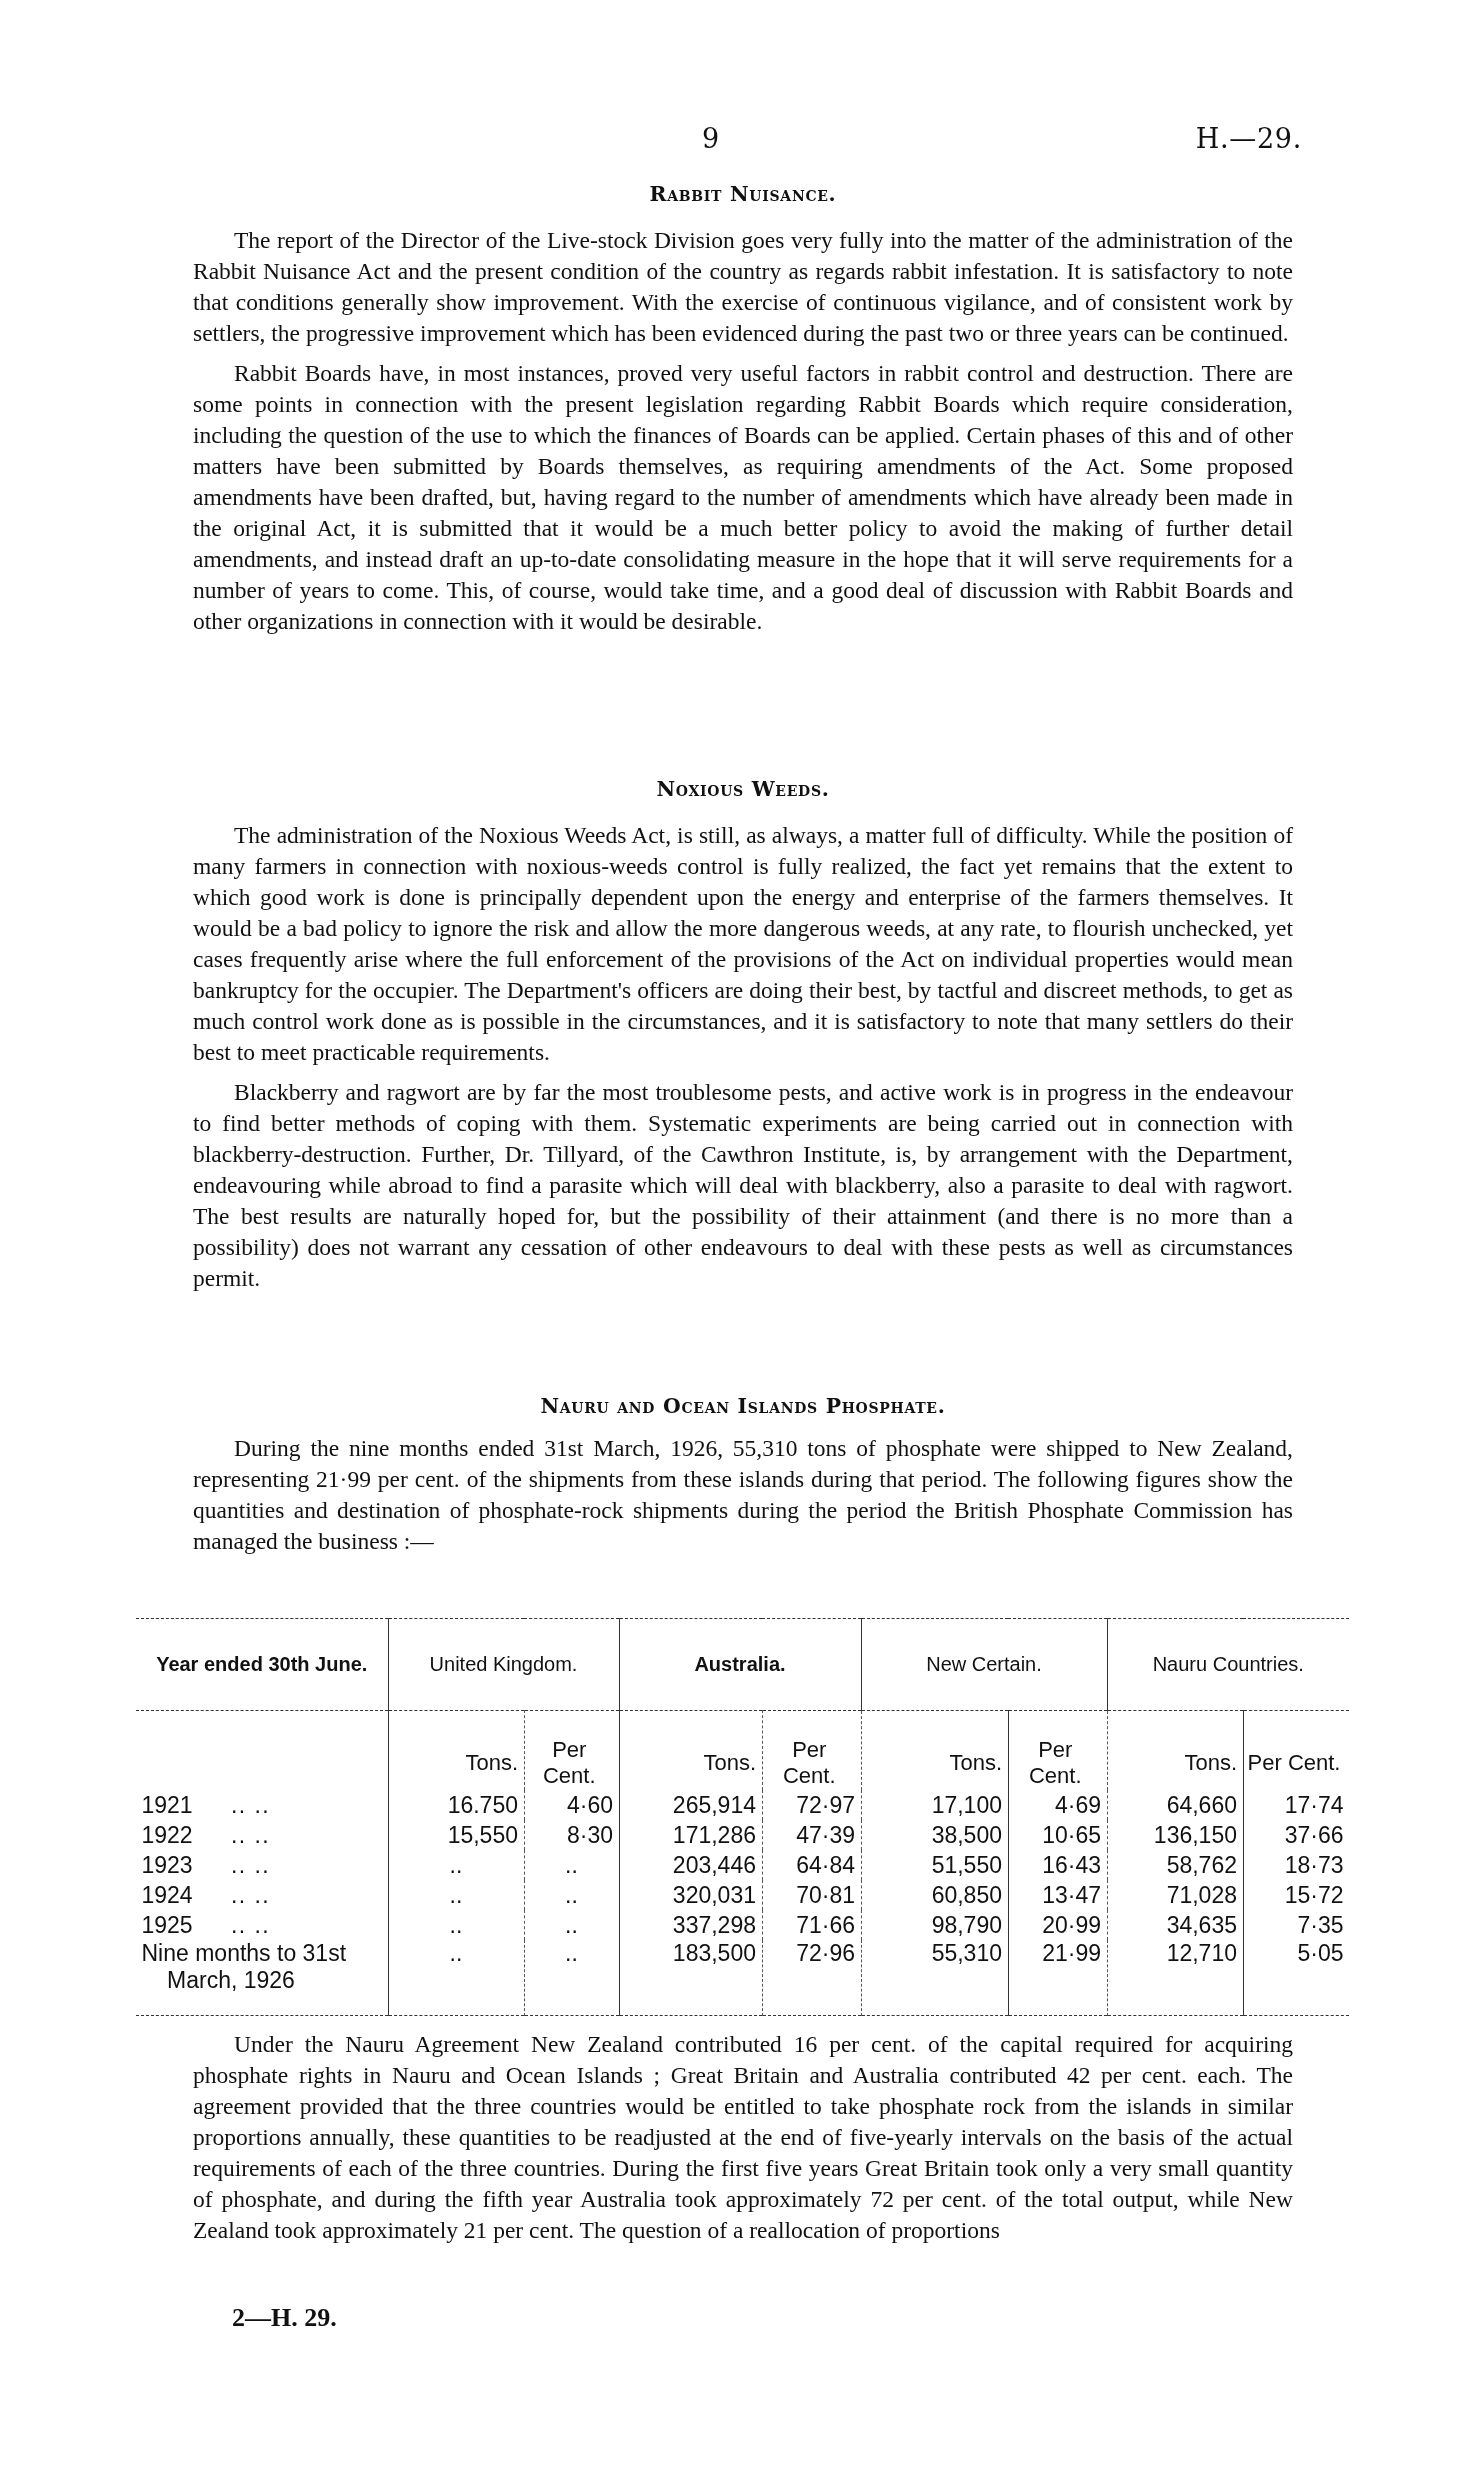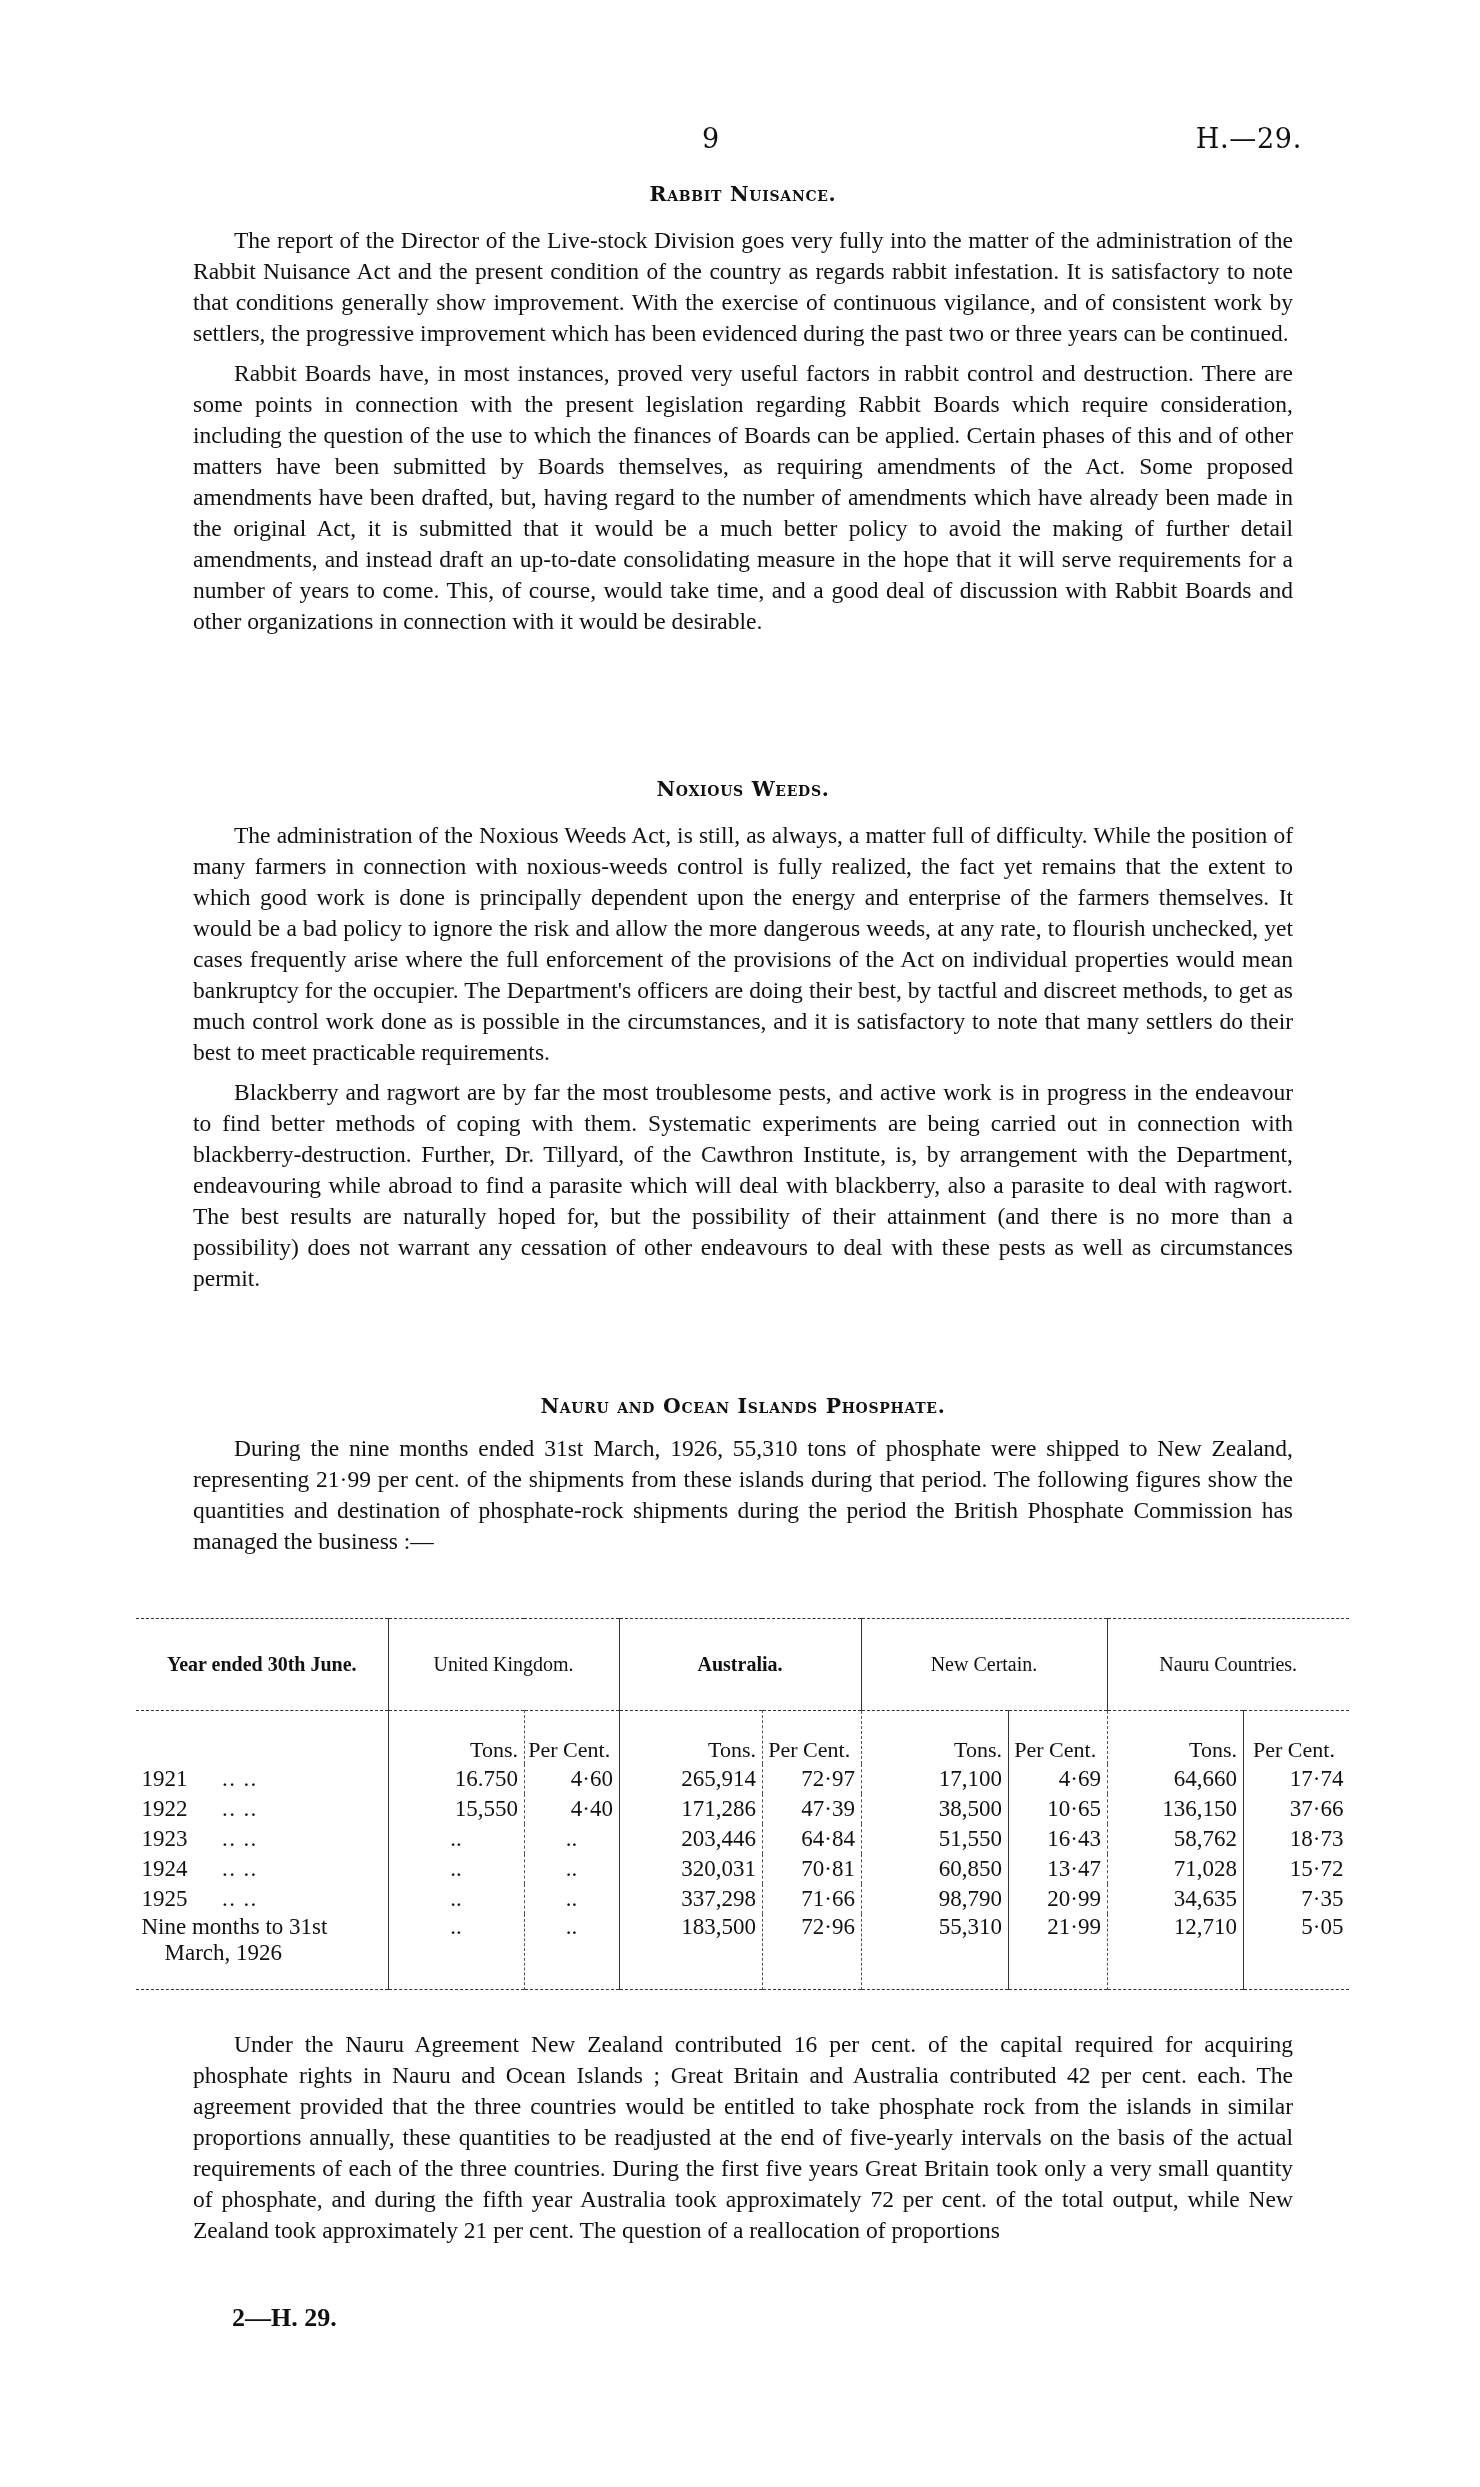--- a/index.html
+++ b/index.html
@@ -16,21 +16,21 @@
     font-variant: small-caps; margin: 0;
   }
   .para {
     font-family: "Liberation Serif", "DejaVu Serif", serif;
     font-size: 23.5px; line-height: 31px; text-align: justify;
     text-indent: 41px; margin: 9px;
   }
   .section { position: absolute; left: 0; width: 1118px; }
   
   .tbl-wrap { position: absolute; left: -48px; top: 1618px; width: 1213px; }
-  table { border-collapse: collapse; width: 100%; font-family: Liberation Serif, serif; }
+  table { border-collapse: collapse; width: 100%; font-family: Liberation Sans, sans-serif; }
   .hr-dash { border-top: 1.4px dashed #333; }
   th.grp {
     font-weight: normal; font-size: 20px; height: 89px; vertical-align: middle;
     border-left: 1.4px solid #333; text-align: center;
   }
   th.grp:first-child { border-left: none; font-weight: bold; }
   th.grp.bold { font-weight: bold; }
   th.sub {
     font-weight: normal; font-size: 22px; padding-top: 26px; text-align: right;
     padding-right: 5.5px;
@@ -114,21 +114,21 @@
           <td class="num vl">265,914</td>
           <td class="num vd">72·97</td>
           <td class="num vd">17,100</td>
           <td class="num vl">4·69</td>
           <td class="num vd">64,660</td>
           <td class="num vl">17·74</td>
         </tr>
         <tr>
           <td class="yr"><span>1922</span>&nbsp;&nbsp;&nbsp;&nbsp;&nbsp;&nbsp;<span class="dots">..          ..</span></td>
           <td class="num vl">15,550</td>
-          <td class="num vd">4·40</td>
+          <td class="num vd">8·30</td>
           <td class="num vl">171,286</td>
           <td class="num vd">47·39</td>
           <td class="num vd">38,500</td>
           <td class="num vl">10·65</td>
           <td class="num vd">136,150</td>
           <td class="num vl">37·66</td>
         </tr>
         <tr>
           <td class="yr"><span>1923</span>&nbsp;&nbsp;&nbsp;&nbsp;&nbsp;&nbsp;<span class="dots">..          ..</span></td>
           <td class="num vl" style="text-align:center">..</td>

